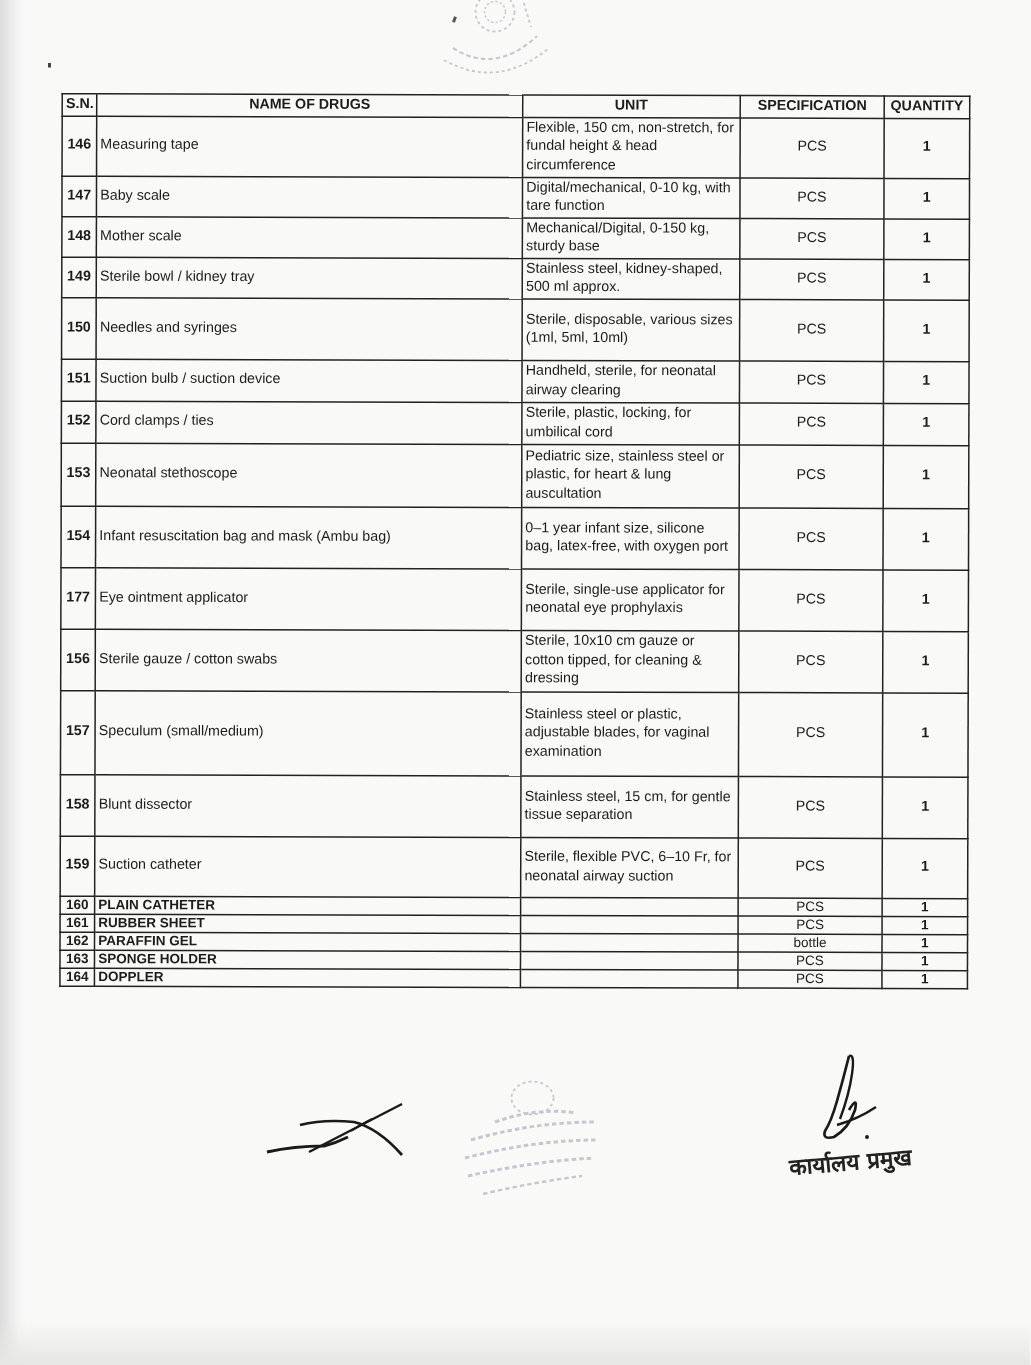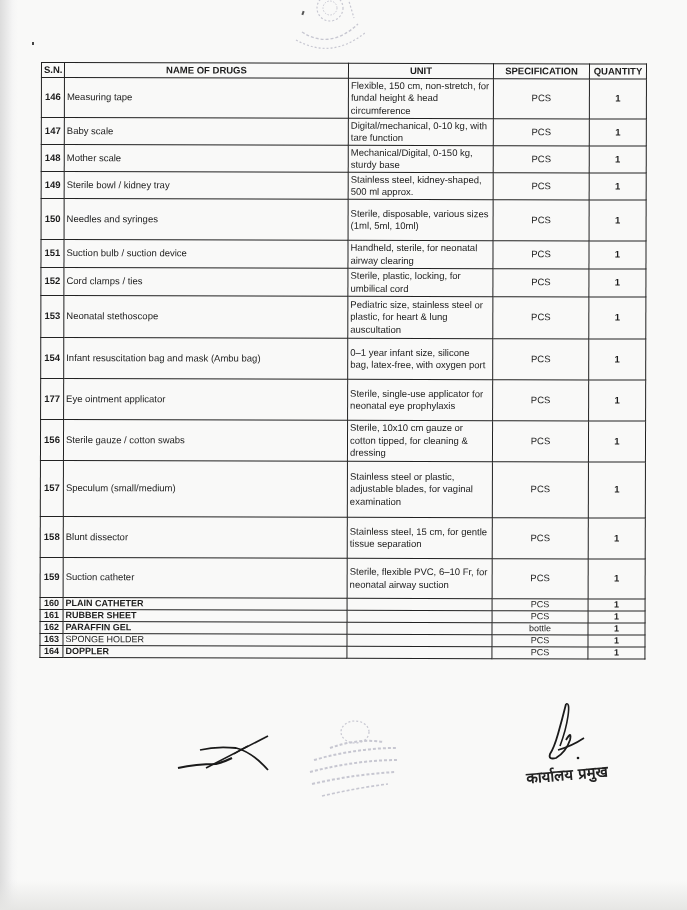--- a/index.html
+++ b/index.html
@@ -208,21 +208,21 @@
     </tr>
     <tr class="short">
       <td class="sn">162</td>
       <td class="name" style="font-weight:bold">PARAFFIN GEL</td>
       <td class="unit"></td>
       <td class="spec">bottle</td>
       <td class="qty">1</td>
     </tr>
     <tr class="short">
       <td class="sn">163</td>
-      <td class="name" style="font-weight:normal">SPONGE HOLDER</td>
+      <td class="name" style="font-weight:bold">SPONGE HOLDER</td>
       <td class="unit"></td>
       <td class="spec">PCS</td>
       <td class="qty">1</td>
     </tr>
     <tr class="short">
       <td class="sn">164</td>
       <td class="name" style="font-weight:bold">DOPPLER</td>
       <td class="unit"></td>
       <td class="spec">PCS</td>
       <td class="qty">1</td>

